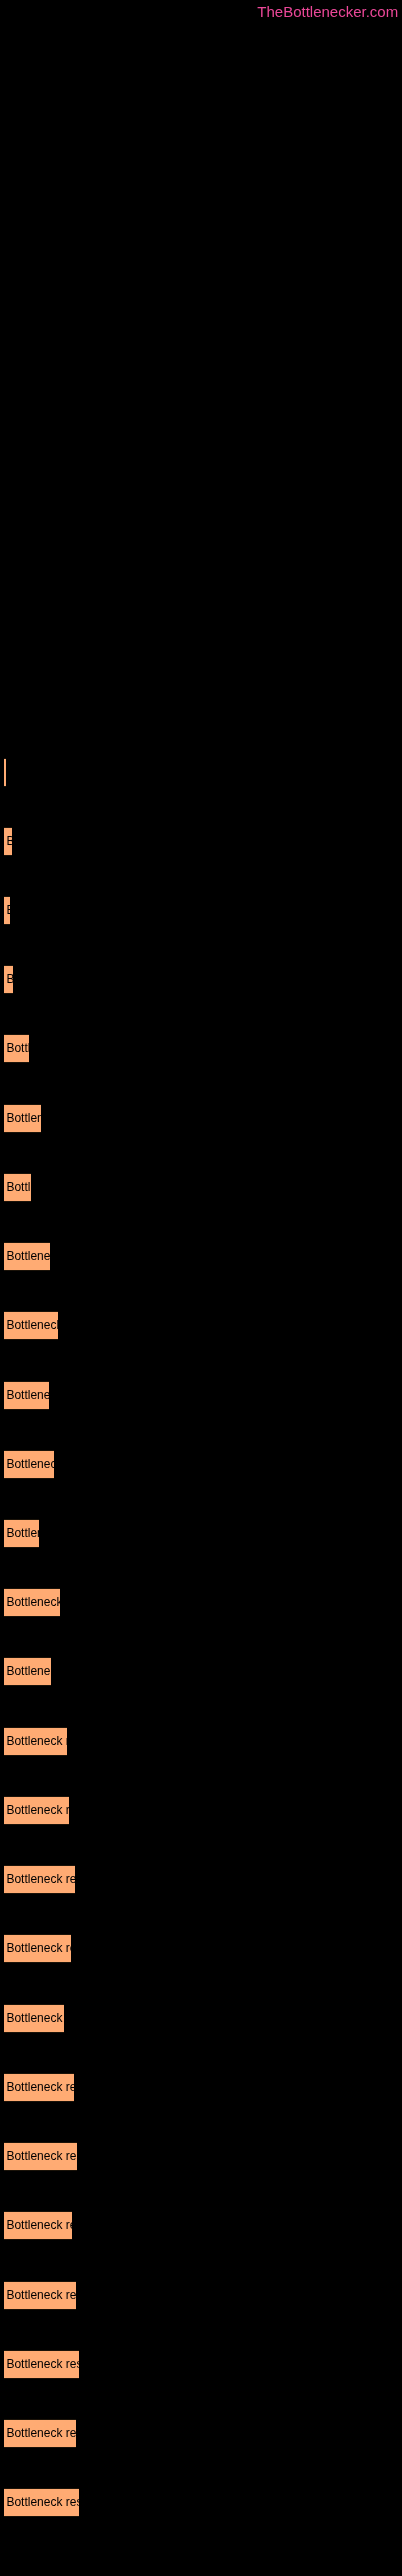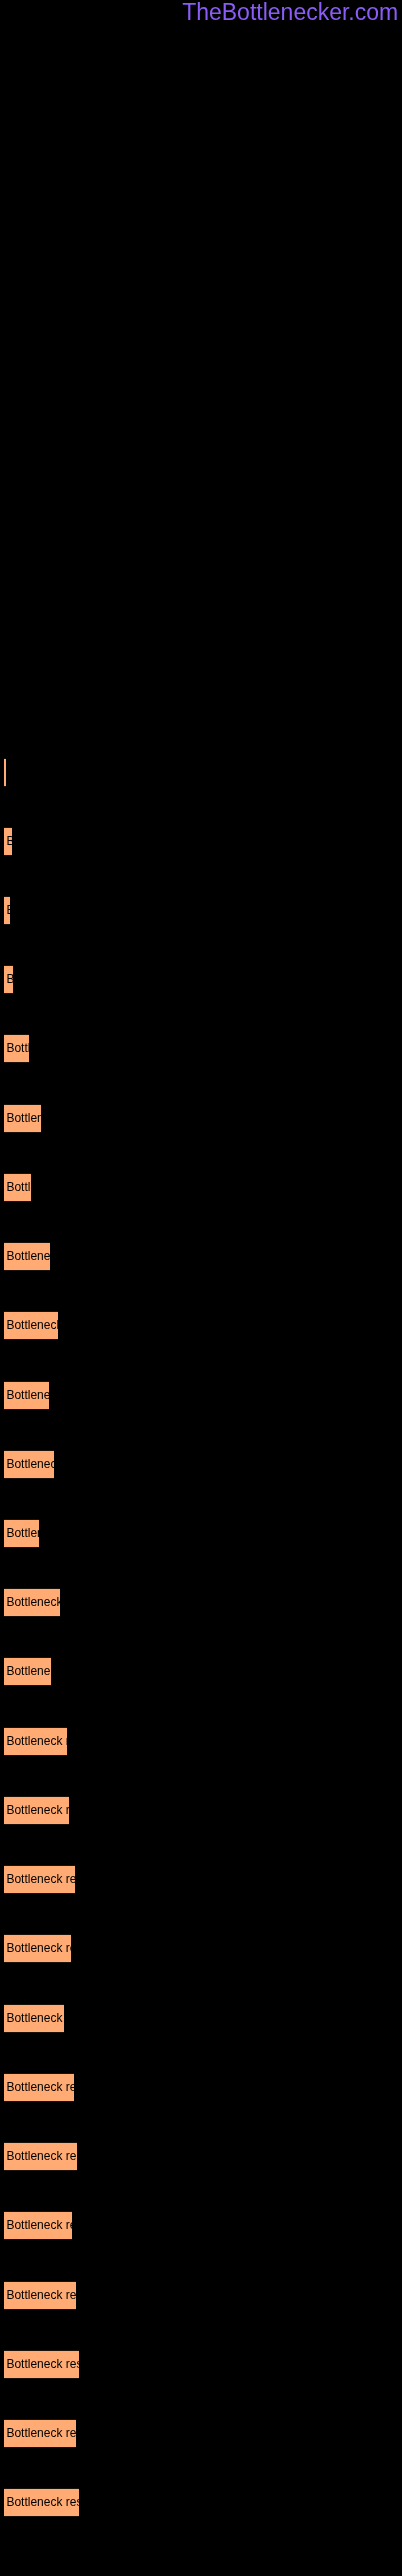--- a/index.html
+++ b/index.html
@@ -16,23 +16,23 @@
     overflow: hidden;
     font-family: "Liberation Sans", sans-serif;
     background: #000000;
   }
 
   #watermark {
     position: absolute;
     top: 0.8px;
     right: 4.8px;
     font-family: "Liberation Sans", sans-serif;
-    font-size: 23px;
+    font-size: 15px;
     line-height: 22.5px;
-    color: #8b5cf6;
+    color: #ec4899;
     letter-spacing: 0px;
     white-space: nowrap;
     user-select: none;
   }
 
   #plot {
     position: absolute;
     left: 0;
     top: 0;
     width: 403px;

